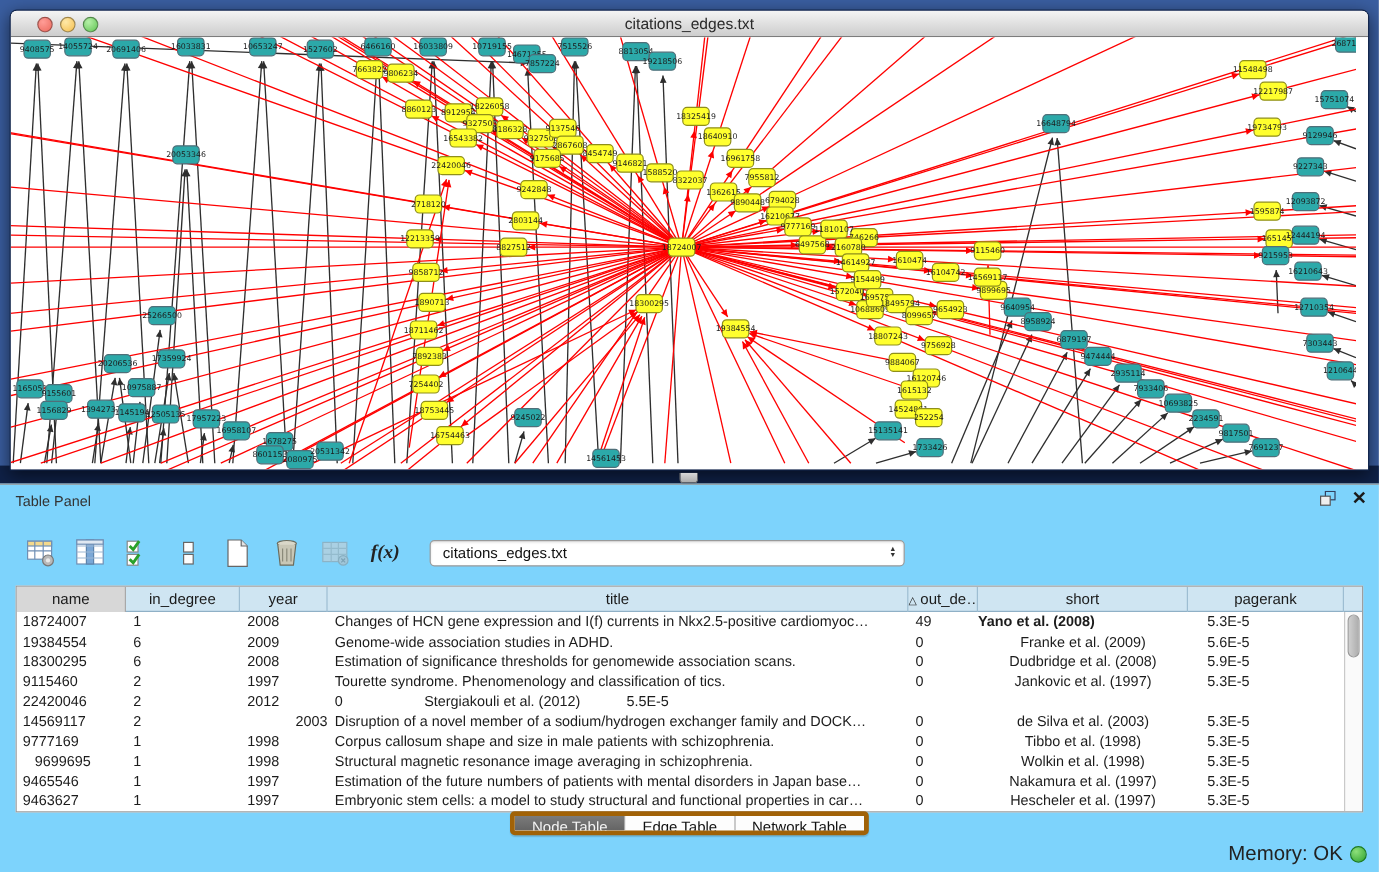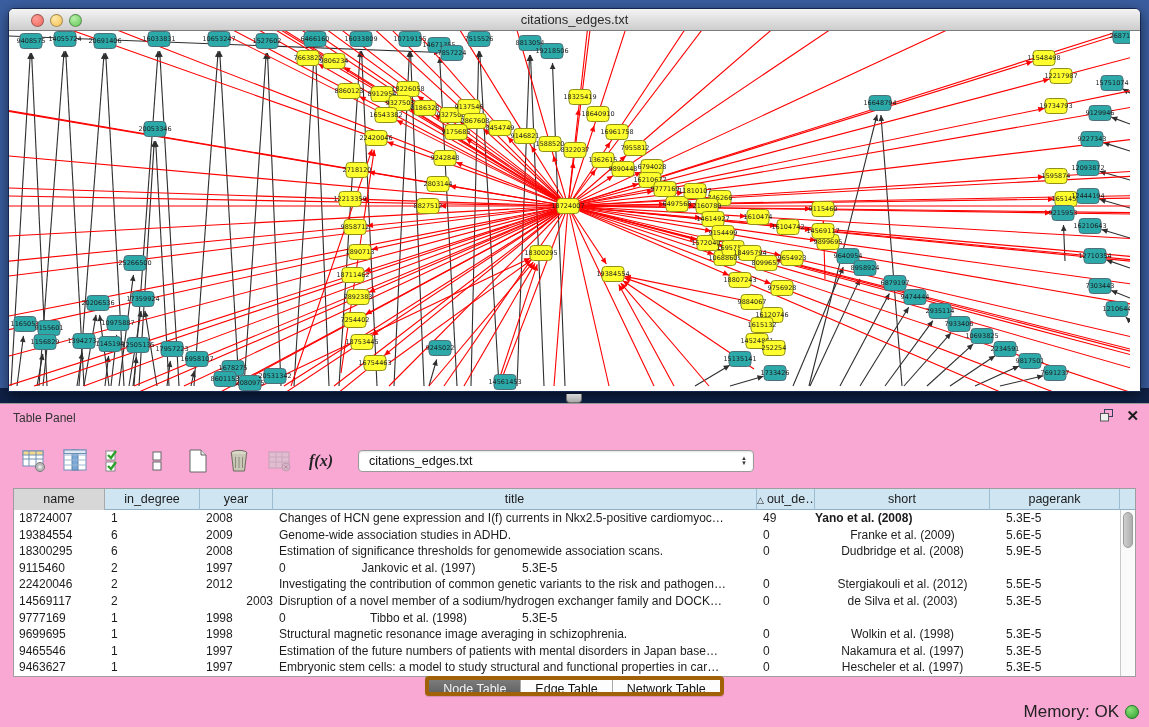--- a/index.html
+++ b/index.html
@@ -20,21 +20,21 @@
   .tl.yellow { left:41px;  background:radial-gradient(circle at 35% 30%, #ffe9a8, #f5bf4f); }
   .tl.green  { left:60px;  background:radial-gradient(circle at 35% 30%, #b6f0a8, #61c554); }
   .canvas { position:relative; width:100%; height:361px; background:#fff; overflow:hidden; }
   .canvas svg { display:block; }
   .splitter-handle { position:absolute; left:566px; top:394px; width:16px; height:9px;
     background:linear-gradient(#d8d8d8,#ababab); border:1px solid #6f6f6f; border-top:none;
     border-radius:0 0 4px 4px; z-index:5; }
 
   
   .panel { position:absolute; left:0; top:403px; width:1149px; height:324px;
-    background:#f9a8d4; border-top:1px solid #999; font-size:12px; color:#222; }
+    background:#7dd3fc; border-top:1px solid #999; font-size:12px; color:#222; }
   .panel-title { position:absolute; left:13px; top:7px; font-size:12px; color:#333; }
   .panel-top-icons { position:absolute; right:10px; top:5px; display:flex; gap:12px; align-items:center; }
   .float-ic svg { display:block; }
   .close-ic { font-size:15px; font-weight:bold; color:#1a1a1a; line-height:13px; cursor:default; }
 
   .toolbar { position:absolute; left:20px; top:40px; height:34px; display:flex; align-items:center; gap:13px; }
   .tool-btn { width:28px; height:28px; display:flex; align-items:center; justify-content:center; }
   .fx { font-style:italic; font-weight:bold; font-size:16px; color:#222; font-family:"Liberation Serif", serif; }
   .combo { margin-left:10px; width:396px; height:22px; background:#fff; border:1px solid #9a9a9a;
     border-radius:4px; display:flex; align-items:center; padding:0 6px 0 10px;
@@ -1019,52 +1019,53 @@
           <div class="td" style="width: 73px; text-align: left; padding-left: 6px;">2008</div>
           <div class="td" style="width: 484px; text-align: left; padding-left: 6px;">Estimation of significance thresholds for genomewide association scans.</div>
           <div class="td" style="width: 58px; text-align: left; padding-left: 6px;">0</div>
           <div class="td" style="width: 175px; text-align: center;">Dudbridge et al. (2008)</div>
           <div class="td" style="width: 130px; text-align: left; padding-left: 16px;">5.9E-5</div>
         </div>
         <div class="tr">
           <div class="td" style="width: 91px; text-align: left; padding-left: 5px;">9115460</div>
           <div class="td" style="width: 95px; text-align: left; padding-left: 6px;">2</div>
           <div class="td" style="width: 73px; text-align: left; padding-left: 6px;">1997</div>
+          <div class="td" style="width: 484px; text-align: left; padding-left: 6px;">Tourette syndrome. Phenomenology and classification of tics.</div>
           <div class="td" style="width: 58px; text-align: left; padding-left: 6px;">0</div>
           <div class="td" style="width: 175px; text-align: center;">Jankovic et al. (1997)</div>
           <div class="td" style="width: 130px; text-align: left; padding-left: 16px;">5.3E-5</div>
         </div>
         <div class="tr">
           <div class="td" style="width: 91px; text-align: left; padding-left: 5px;">22420046</div>
           <div class="td" style="width: 95px; text-align: left; padding-left: 6px;">2</div>
           <div class="td" style="width: 73px; text-align: left; padding-left: 6px;">2012</div>
-          <div class="td" style="width: 484px; text-align: left; padding-left: 6px;">Investigating the contribution of common genetic variants to the risk and pathogen…</div>
           <div class="td" style="width: 58px; text-align: left; padding-left: 6px;">0</div>
           <div class="td" style="width: 175px; text-align: center;">Stergiakouli et al. (2012)</div>
           <div class="td" style="width: 130px; text-align: left; padding-left: 16px;">5.5E-5</div>
         </div>
         <div class="tr">
           <div class="td" style="width: 91px; text-align: left; padding-left: 5px;">14569117</div>
           <div class="td" style="width: 95px; text-align: left; padding-left: 6px;">2</div>
           <div class="td" style="width: 73px; text-align: right; padding-left: 6px;">2003</div>
           <div class="td" style="width: 484px; text-align: left; padding-left: 6px;">Disruption of a novel member of a sodium/hydrogen exchanger family and DOCK…</div>
           <div class="td" style="width: 58px; text-align: left; padding-left: 6px;">0</div>
           <div class="td" style="width: 175px; text-align: center;">de Silva et al. (2003)</div>
           <div class="td" style="width: 130px; text-align: left; padding-left: 16px;">5.3E-5</div>
         </div>
         <div class="tr">
           <div class="td" style="width: 91px; text-align: left; padding-left: 5px;">9777169</div>
           <div class="td" style="width: 95px; text-align: left; padding-left: 6px;">1</div>
           <div class="td" style="width: 73px; text-align: left; padding-left: 6px;">1998</div>
+          <div class="td" style="width: 484px; text-align: left; padding-left: 6px;">Corpus callosum shape and size in male patients with schizophrenia.</div>
           <div class="td" style="width: 58px; text-align: left; padding-left: 6px;">0</div>
           <div class="td" style="width: 175px; text-align: center;">Tibbo et al. (1998)</div>
           <div class="td" style="width: 130px; text-align: left; padding-left: 16px;">5.3E-5</div>
         </div>
         <div class="tr">
-          <div class="td" style="width: 91px; text-align: left; padding-left: 5px;">9699695</div>
+          <div class="td" style="width: 91px; text-align: left; padding-left: 15px;">9699695</div>
           <div class="td" style="width: 95px; text-align: left; padding-left: 6px;">1</div>
           <div class="td" style="width: 73px; text-align: left; padding-left: 6px;">1998</div>
           <div class="td" style="width: 484px; text-align: left; padding-left: 6px;">Structural magnetic resonance image averaging in schizophrenia.</div>
           <div class="td" style="width: 58px; text-align: left; padding-left: 6px;">0</div>
           <div class="td" style="width: 175px; text-align: center;">Wolkin et al. (1998)</div>
           <div class="td" style="width: 130px; text-align: left; padding-left: 16px;">5.3E-5</div>
         </div>
         <div class="tr">
           <div class="td" style="width: 91px; text-align: left; padding-left: 5px;">9465546</div>
           <div class="td" style="width: 95px; text-align: left; padding-left: 6px;">1</div>

